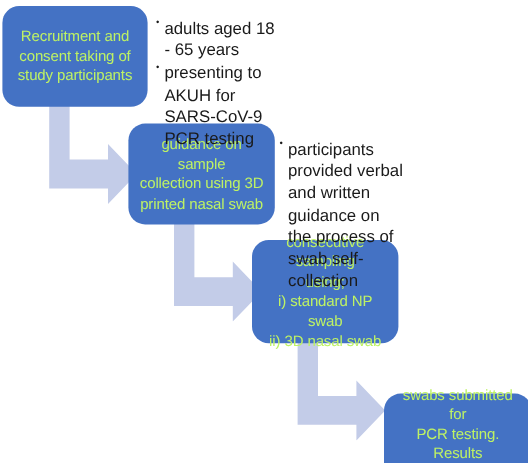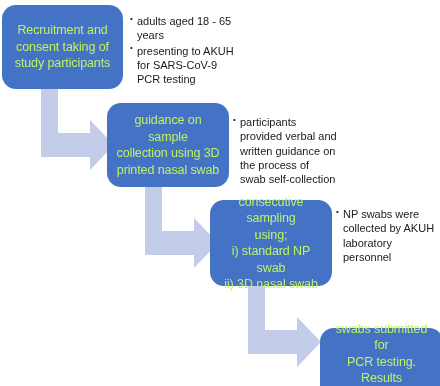--- a/index.html
+++ b/index.html
@@ -42,21 +42,21 @@
 
   #node-1 { left: 2px;   top: 5px;   width: 121px; height: 84px; }
   #node-2 { left: 107px; top: 103px; width: 122px; height: 84px; }
   #node-3 { left: 210px; top: 200px; width: 122px; height: 86px; }
   #node-4 { left: 320px; top: 300px; width: 123px; height: 84px; margin-top: 28px; }
 
   
   .notes {
     position: absolute;
     color: #1a1a1a;
-    font-size: 11px;
+    font-size: 14px;
     line-height: 1.3;
   }
   .notes ul {
     margin: 0;
     padding: 0;
     list-style: none;
   }
   .notes li {
     position: relative;
     padding-left: 7px;
@@ -140,17 +140,16 @@
   </div>
 
   <div class="notes" id="notes-2">
     <ul>
       <li>participants provided verbal and written guidance on the process of swab self-collection</li>
     </ul>
   </div>
 
   <div class="notes" id="notes-3">
     <ul>
-      <li>NP swabs were collected by AKUH laboratory personnel</li>
     </ul>
   </div>
 
 </div>
 
 </body></html>

